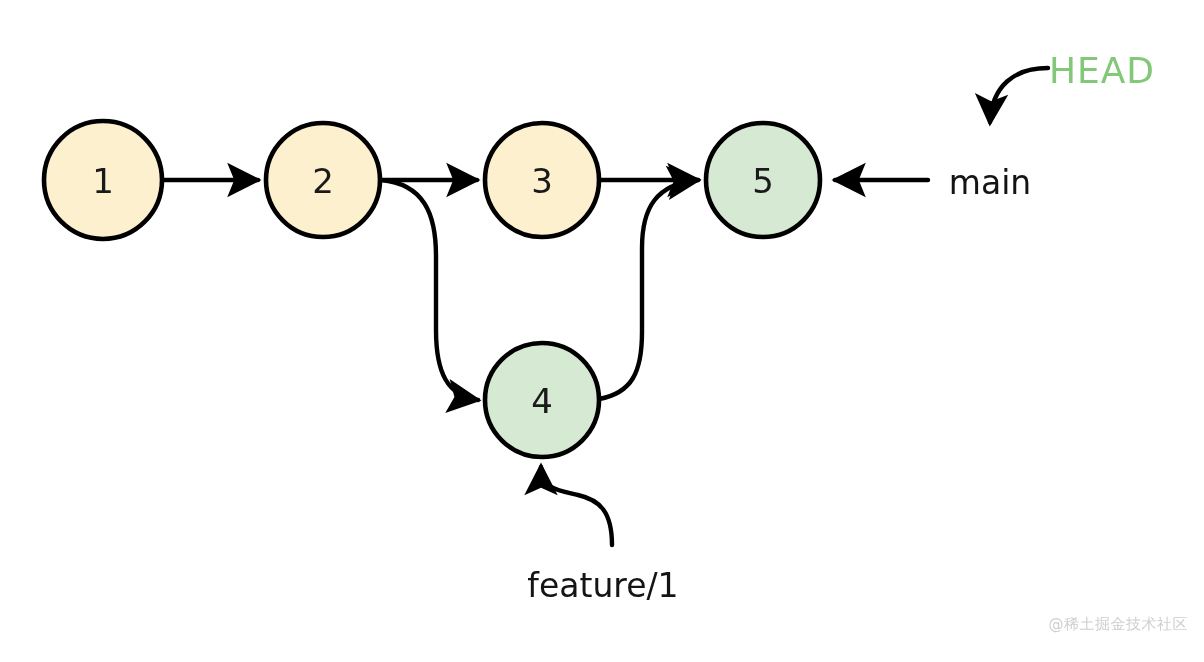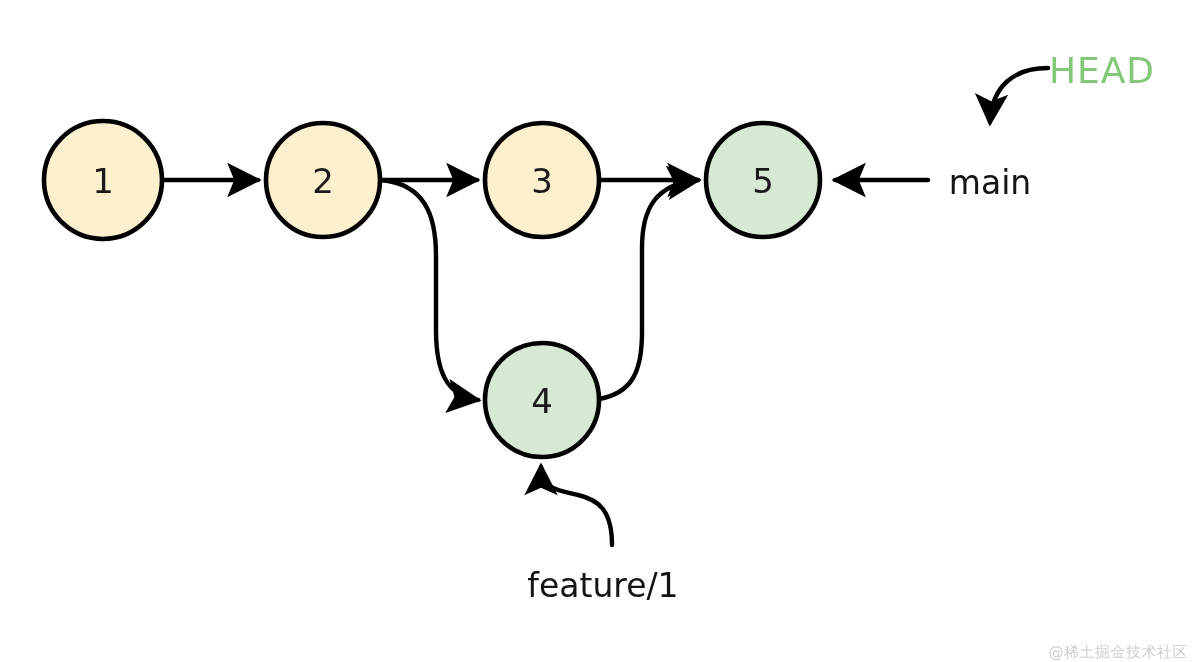--- a/index.html
+++ b/index.html
@@ -41,21 +41,21 @@
   .head-label {
     font-family: "DejaVu Sans", sans-serif;
     font-size: 36px;
     letter-spacing: 1px;
     text-anchor: middle;
     dominant-baseline: central;
   }
   .watermark {
     position: absolute;
     right: 16px;
-    bottom: 0;
+    bottom: 28px;
     font-family: "DejaVu Sans", sans-serif;
     font-size: 15px;
     color: #cfcfcf;
     letter-spacing: 0.5px;
     white-space: nowrap;
     user-select: none;
   }
 </style>
 </head>
 <body>

